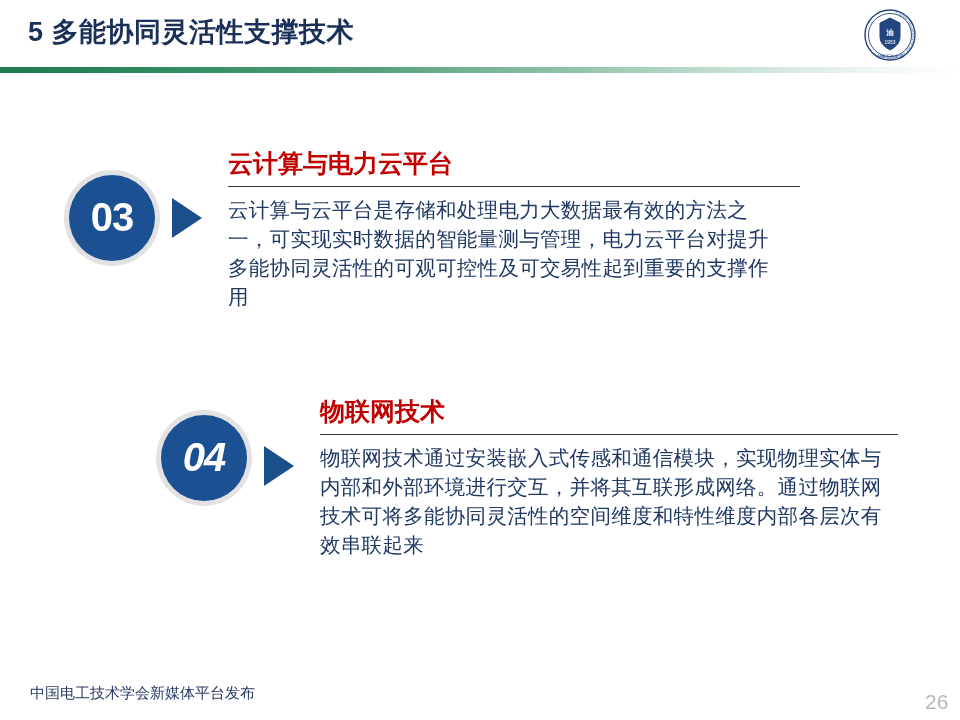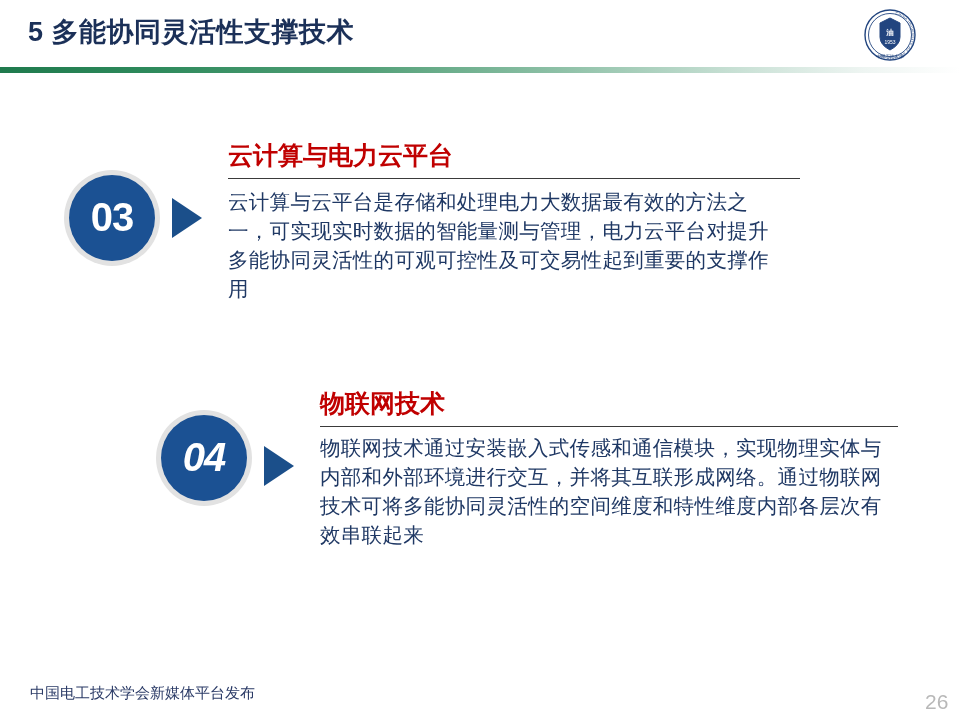--- a/index.html
+++ b/index.html
@@ -124,40 +124,40 @@
     left: 168px;
     top: 0;
   }
 
   .section-heading {
     font-size: 25px;
     font-weight: bold;
     color: #c00000;
     line-height: 1.1;
     white-space: nowrap;
-    margin: 4px 0 8px 0;
+    margin: 12px 0 8px 0;
   }
 
   .heading-rule {
     height: 1px;
     background: #3a3a3a;
     margin: 0 0 8px 0;
   }
   #block-03 .heading-rule { width: 572px; }
   #block-04 .heading-rule { width: 578px; }
 
   .body-text {
     font-size: 20.5px;
     color: #1f3864;
     line-height: 1.42;
     letter-spacing: 0.3px;
     margin: 0;
   }
   #block-03 .body-text { width: 545px; }
-  #block-04 .body-text { width: 580px; font-family: Liberation Mono, monospace; }
+  #block-04 .body-text { width: 580px; }
 
   
   #footer-text {
     position: absolute;
     left: 30px;
     top: 684px;
     font-size: 15px;
     color: #2a3a66;
     white-space: nowrap;
   }

